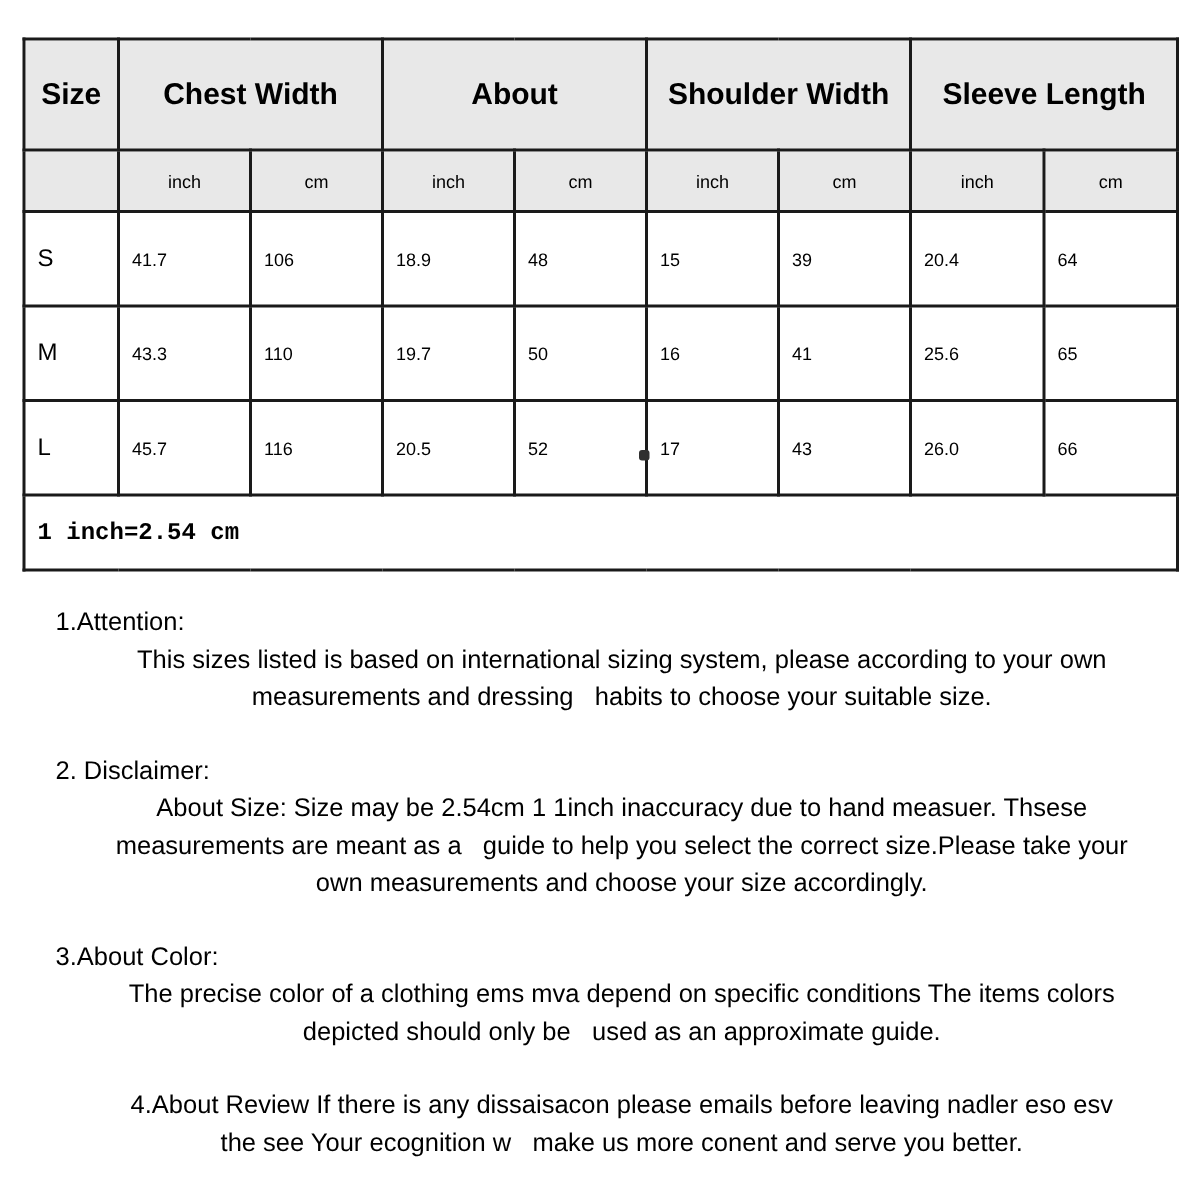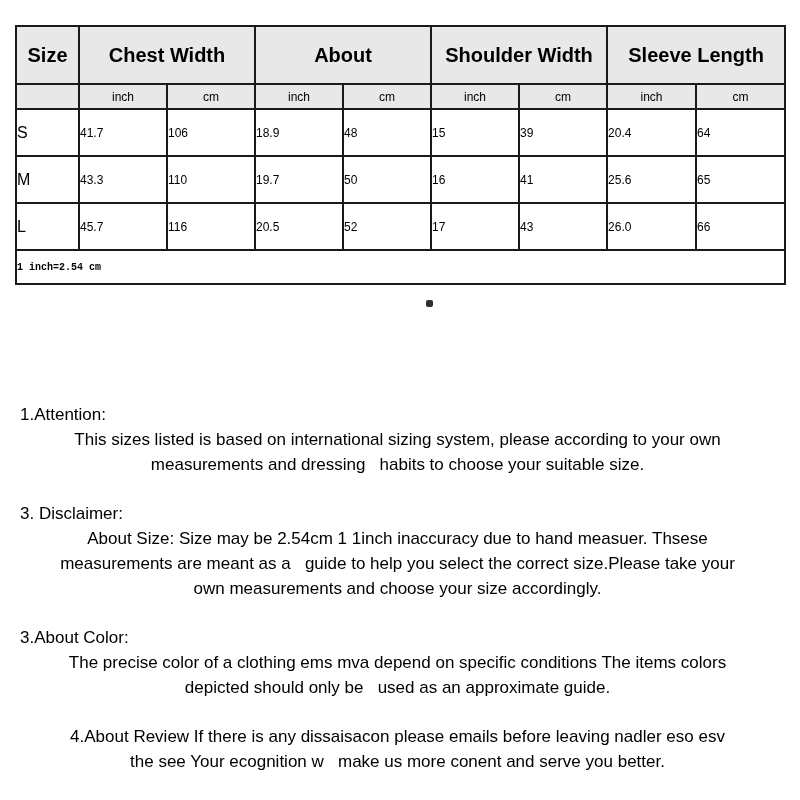--- a/index.html
+++ b/index.html
@@ -17,21 +17,21 @@
     position: absolute;
     left: 15px;
     top: 25px;
     width: 770px;
     border-collapse: collapse;
     table-layout: fixed;
   }
   #size-table th, #size-table td {
     border: 2px solid #1a1a1a;
     vertical-align: middle;
-    padding: 0;
+    padding: 8px;
     overflow: hidden;
   }
   #size-table thead th {
     background: #e8e8e8;
   }
   tr.group-row th {
     height: 56px;
     font-size: 20px;
     font-weight: bold;
     line-height: 1.15;
@@ -45,21 +45,21 @@
     height: 45px;
     font-size: 12px;
   }
   tbody.data-body td.size-cell {
     font-size: 16px;
   }
   tbody.notes-body td {
     height: 32px;
     font-family: "Liberation Mono", "DejaVu Sans Mono", monospace;
     font-weight: bold;
-    font-size: 10px;
+    font-size: 16px;
     letter-spacing: 0px;
   }
   .caret {
     display: inline-block;
     width: 2px;
     height: 21px;
     background: #000;
     vertical-align: middle;
     margin-left: 1px;
     position: relative;
@@ -69,21 +69,21 @@
     position: absolute;
     left: 426px;
     top: 300px;
     width: 7px;
     height: 7px;
     background: #2f2f2f;
     border-radius: 2px;
   }
   #sections {
     position: absolute;
-    left: 20px;
+    left: 37px;
     top: 402px;
     width: 755px;
     font-size: 17px;
     line-height: 25px;
   }
   .section {
     margin: 0 0 24px 0;
   }
   .section .heading {
     white-space: pre-wrap;
@@ -177,21 +177,21 @@
 <div id="selection-handle"></div>
 
 <div id="sections">
 
 <div class="section">
       <div class="heading">1.Attention:</div>
       <div class="body">This sizes listed is based on international sizing system, please according to your own
 measurements and dressing   habits to choose your suitable size.</div>
     </div>
     <div class="section">
-      <div class="heading">3. Disclaimer:</div>
+      <div class="heading">2. Disclaimer:</div>
       <div class="body">About Size: Size may be 2.54cm 1 1inch inaccuracy due to hand measuer. Thsese
 measurements are meant as a   guide to help you select the correct size.Please take your
 own measurements and choose your size accordingly.</div>
     </div>
     <div class="section">
       <div class="heading">3.About Color:</div>
       <div class="body">The precise color of a clothing ems mva depend on specific conditions The items colors
 depicted should only be   used as an approximate guide.</div>
     </div>
     <div class="section">

